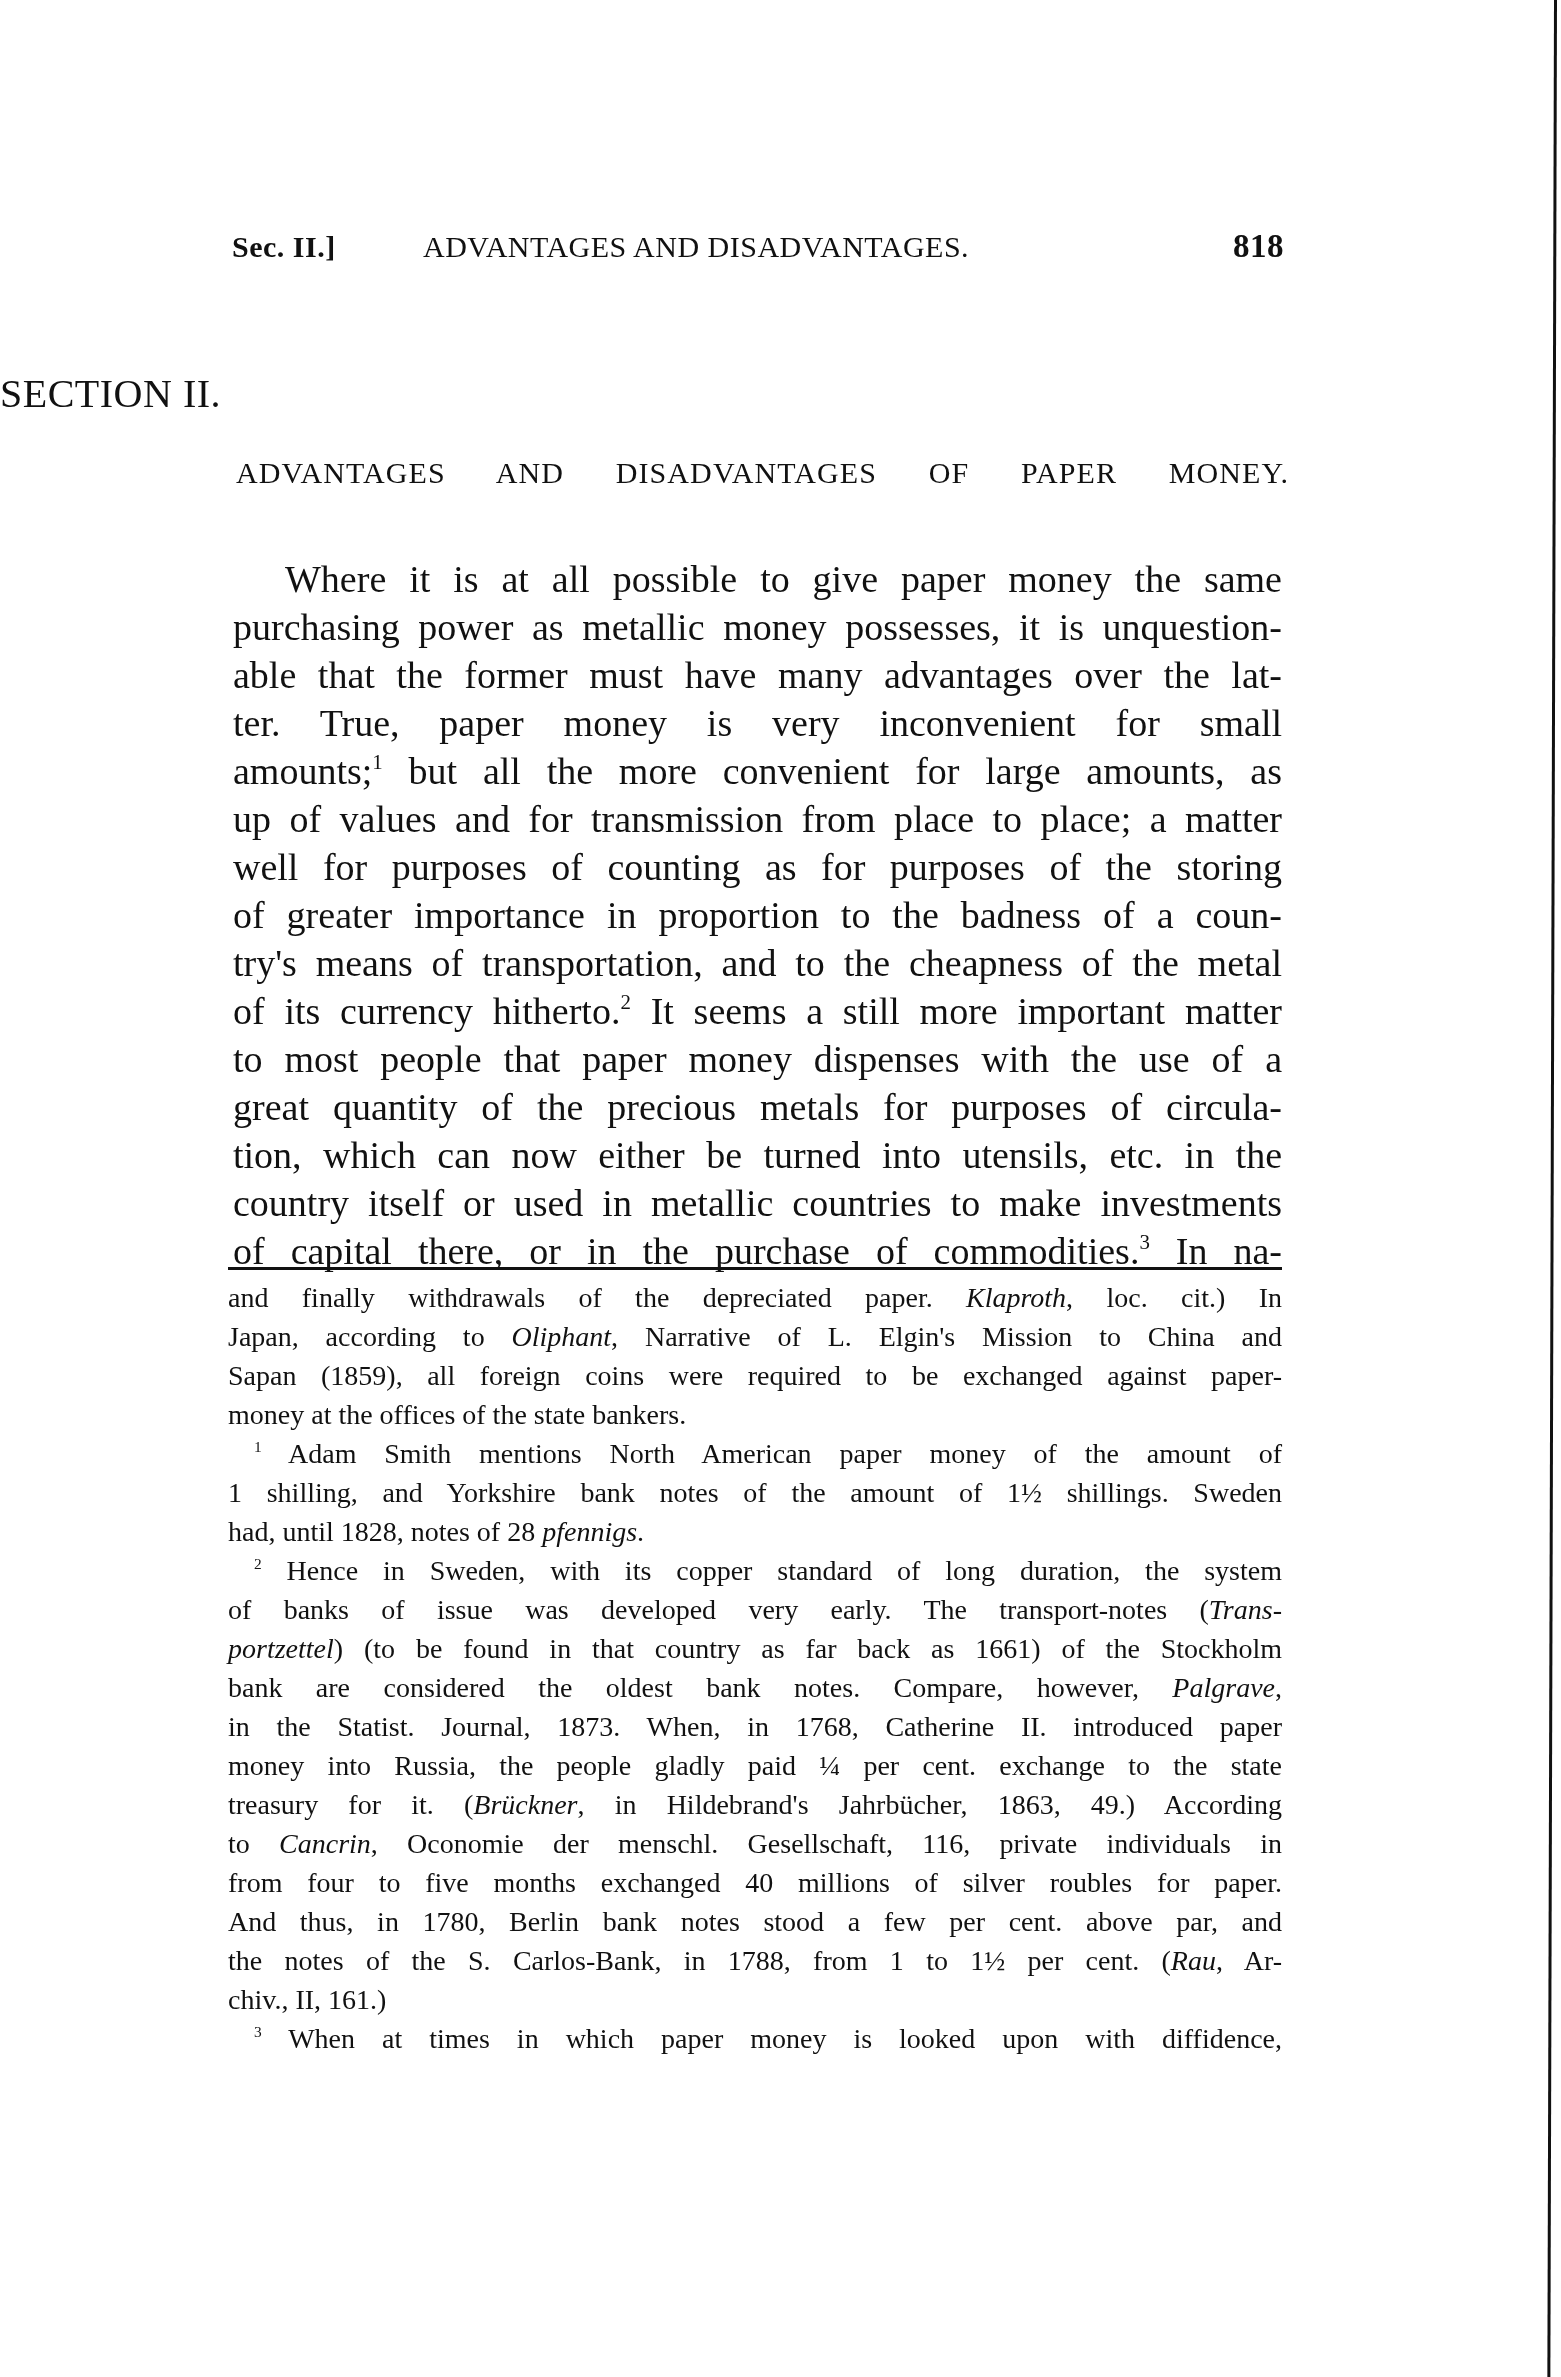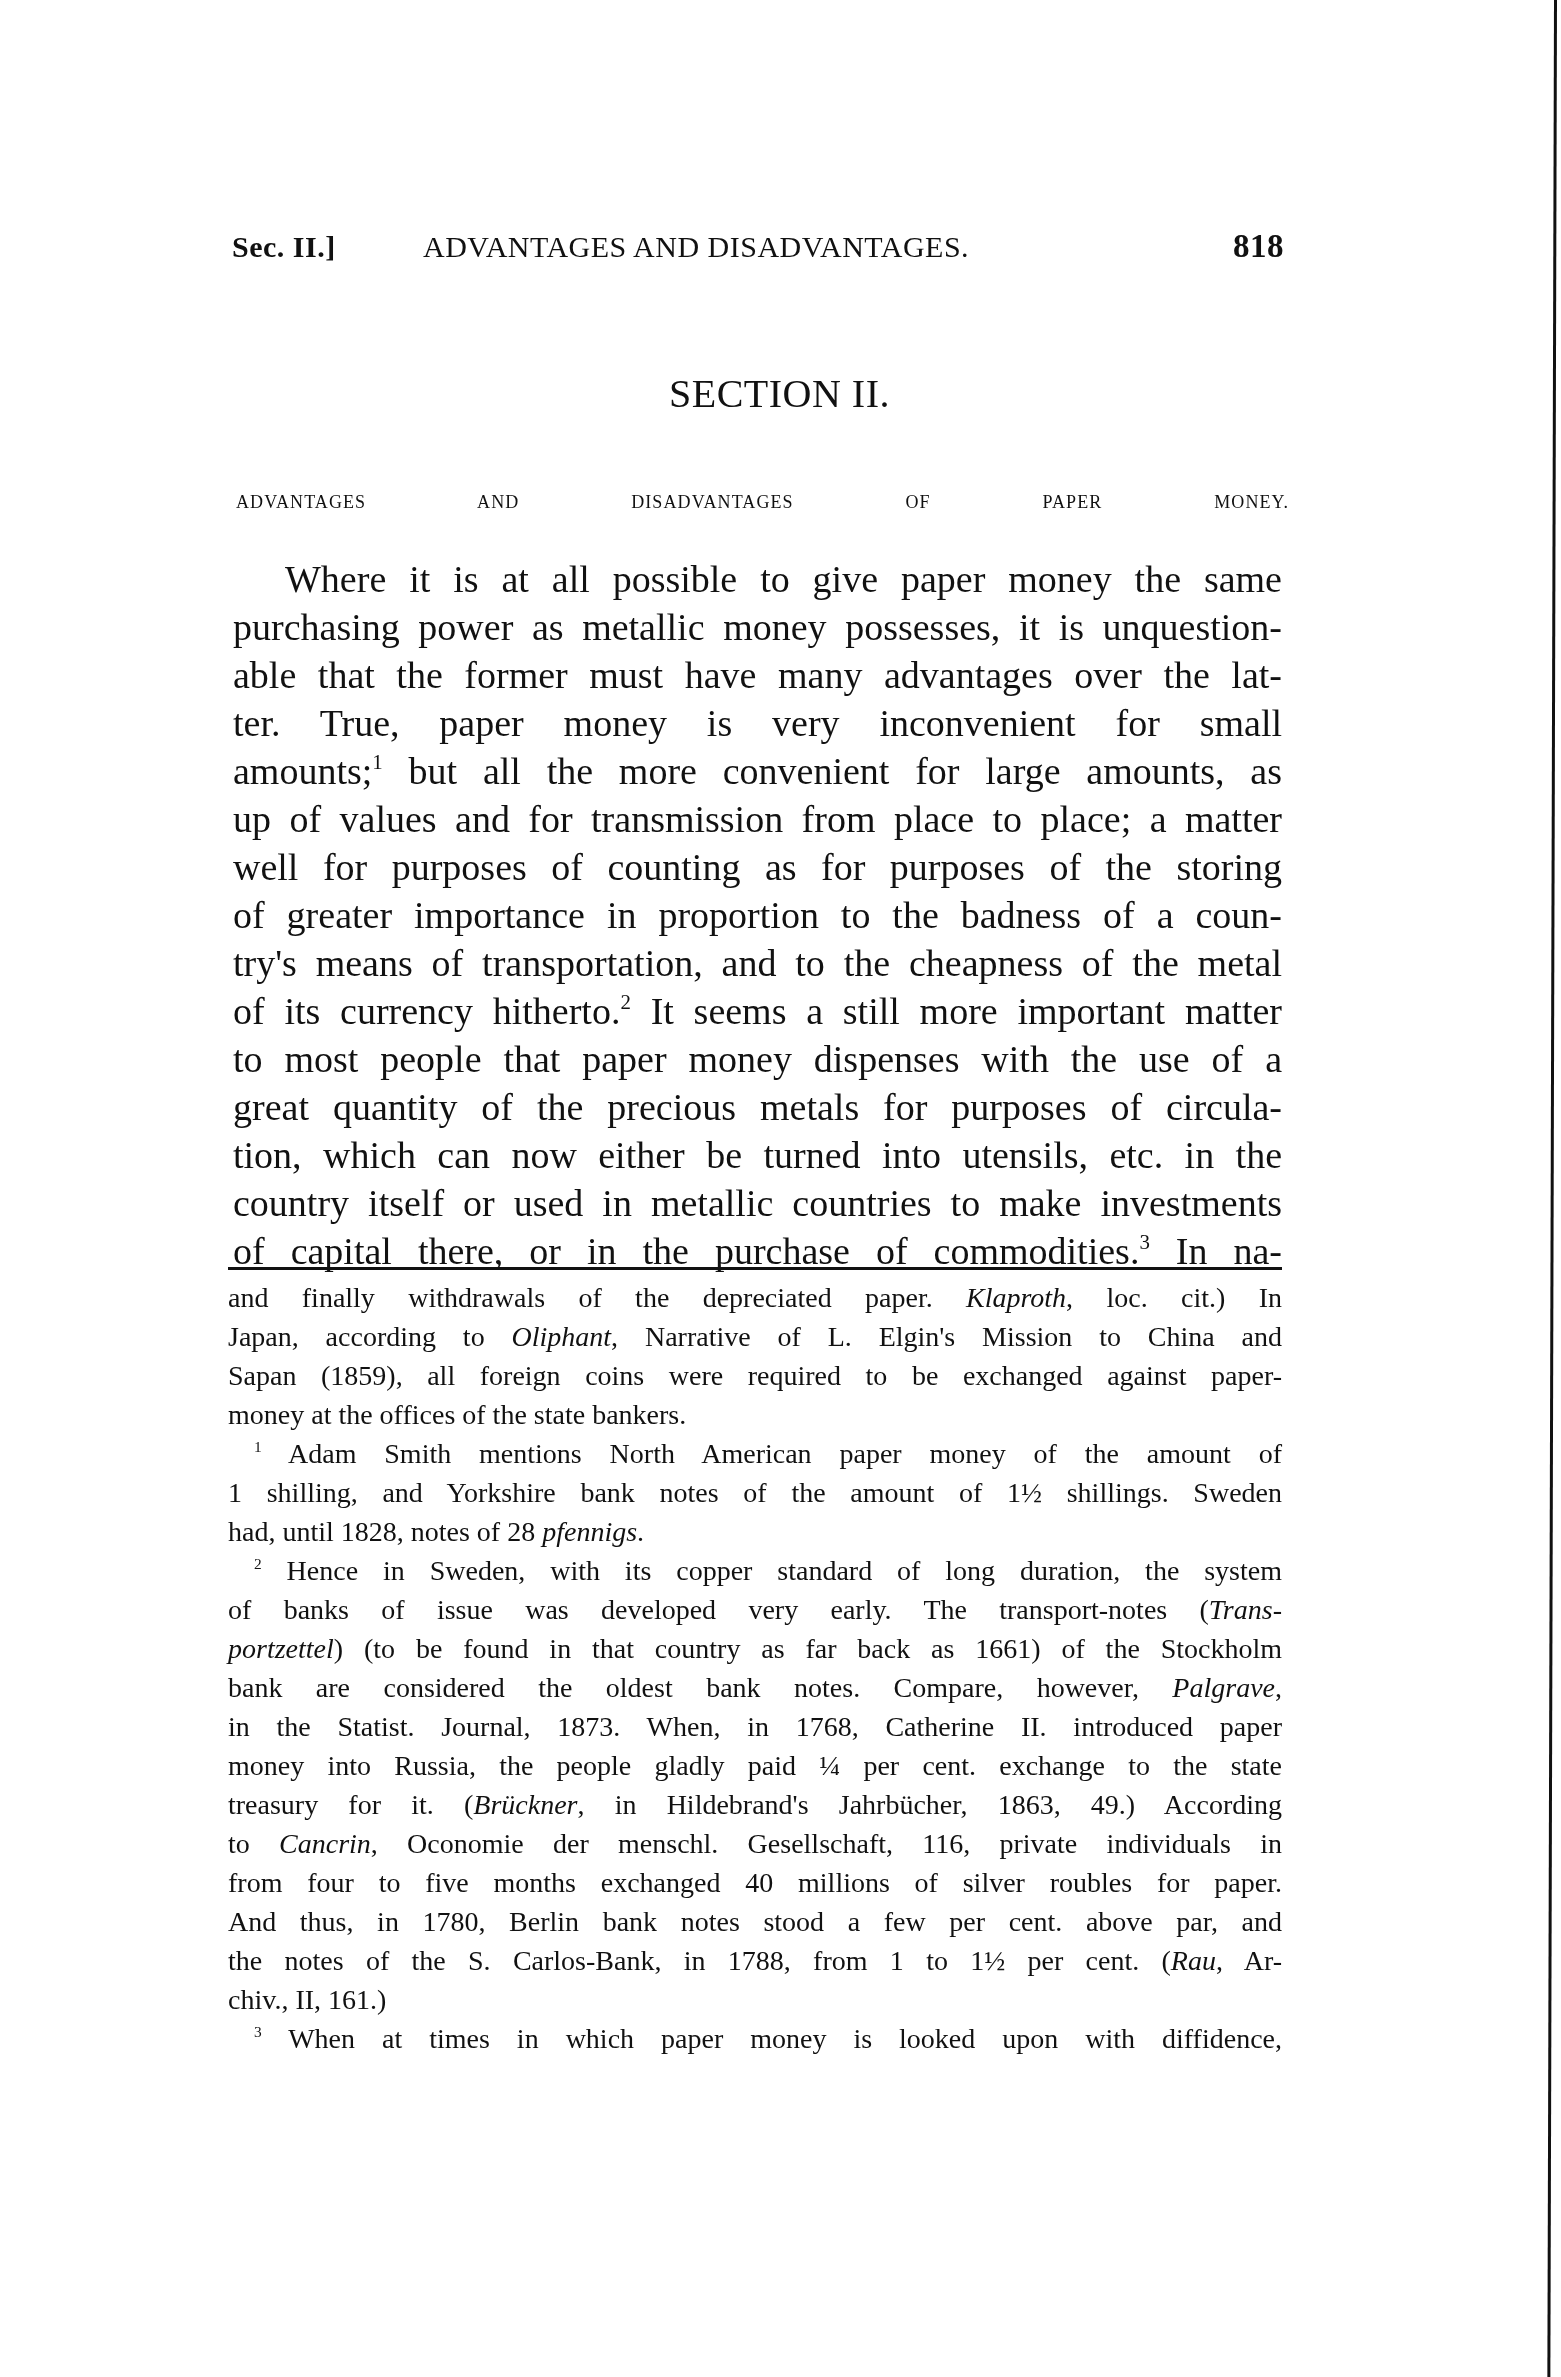--- a/index.html
+++ b/index.html
@@ -2,22 +2,22 @@
 <html style="font-size:14.7px"><head>
 <meta charset="utf-8">
 <style>
   html, body { margin: 0; padding: 0; background: #ffffff; }
   body { width: 1561px; height: 2377px; position: relative; overflow: hidden; font-family: "Liberation Serif", "DejaVu Serif", serif; color: #111; }
   .page-edge { position: absolute; top: 0; left: 1554px; width: 2.8px; height: 2377px; background: #111; transform: skewX(-0.16deg); transform-origin: top left; }
   .running-head { position: absolute; top: 230px; left: 232px; width: 1058px; height: 37px; font-size: 30px; letter-spacing: 0.5px; }
   .running-head .sec { position: absolute; left: 0; top: 0; font-weight: bold; }
   .running-head .title { position: absolute; left: 191px; top: 0; }
   .running-head .pageno { position: absolute; left: 1001px; top: -1.8px; font-weight: bold; font-size: 33px; }
-  .section-title { position: absolute; top: 370px; left: 0; width: 1519px; text-align: center; font-size: 40px; letter-spacing: 0.5px; padding-left: 20px; }
-  .section-subtitle { position: absolute; top: 492px; left: 236px; width: 1053px; font-size: 18px; letter-spacing: 1.1px; text-align: justify; text-align-last: justify; }
+  .section-title { position: absolute; top: 370px; left: 0; width: 1519px; font-size: 40px; letter-spacing: 0.5px; }
+  .section-subtitle { position: absolute; top: 456px; left: 236px; width: 1053px; font-size: 30px; letter-spacing: 1.1px; text-align: justify; text-align-last: justify; }
   .body-text { position: absolute; top: 523px; left: 233px; width: 1049px; font-size: 38px; line-height: 48px; margin-top: 32px; }
   .line { display: block; white-space: nowrap; text-align: justify; text-align-last: justify; height: 48px; }
   .line.indent { padding-left: 52px; }
   sup { font-size: 0.55em; vertical-align: 0.7em; line-height: 0; }
   .rule { position: absolute; top: 1267px; left: 228px; width: 1054px; height: 2.8px; background: #111; }
   .footnotes { position: absolute; top: 1278px; left: 228px; width: 1054px; font-size: 28px; line-height: 39px; }
   .fline { display: block; white-space: nowrap; text-align: justify; text-align-last: justify; height: 39px; }
   .fline.last { text-align-last: left; }
   .fline.indent { padding-left: 26px; }
   .fline i { font-style: italic; }

